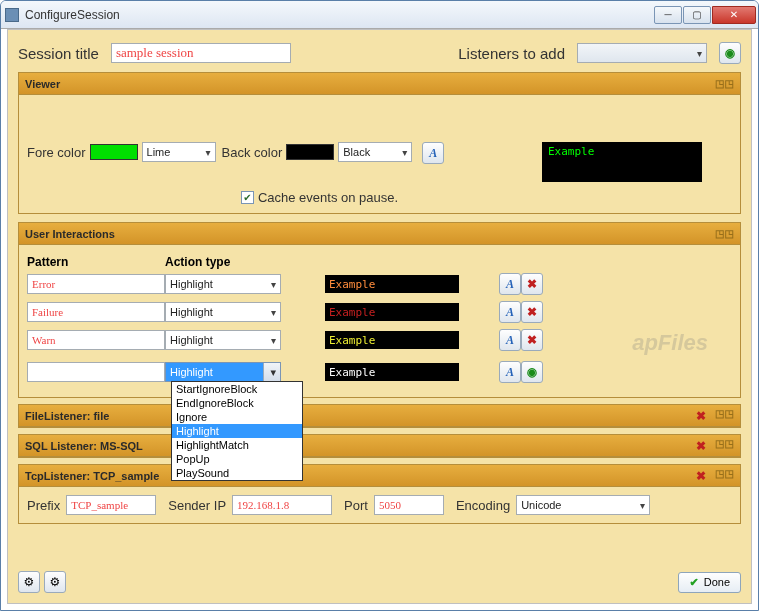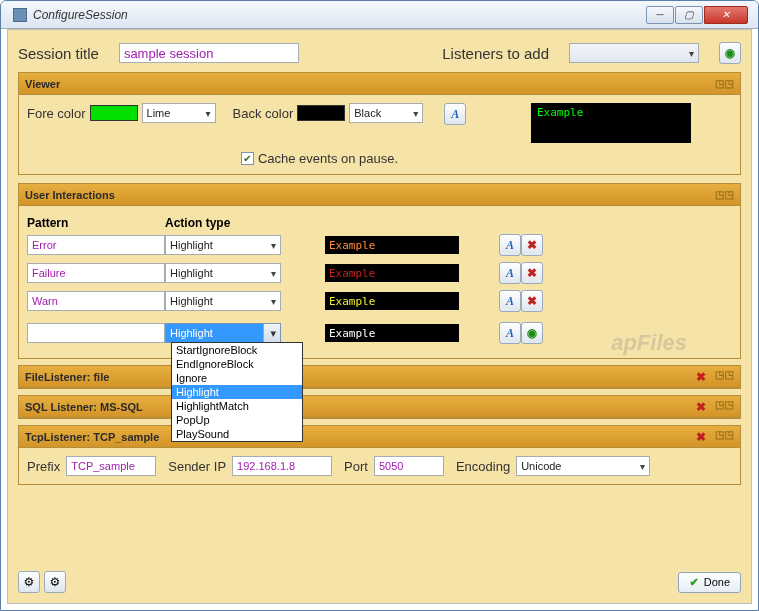--- a/index.html
+++ b/index.html
@@ -1,48 +1,48 @@
 <!DOCTYPE html>
 <html><head>
 <meta charset="utf-8">
 <style>
 * { box-sizing: border-box; margin: 0; padding: 0; font-family: "Segoe UI", Tahoma, sans-serif; font-size: 11px; }
 body { background: #fff; }
 .window { width: 759px; height: 611px; background: #fff; border: 1px solid #5a7fa8; border-radius: 6px 6px 0 0; overflow: hidden; position: relative; }
-.titlebar { height: 28px; background: linear-gradient(#f4f8fc, #dde6f2); border-bottom: 1px solid #aaa; display: flex; align-items: center; padding: 0 12px; font-style: italic; }
+.titlebar { height: 28px; background: linear-gradient(#f4f8fc, #dde6f2); border-bottom: 1px solid #aaa; display: flex; align-items: center; padding: 0 4px; }
 .titlebar .appicon { width: 14px; height: 14px; background: #6b8fb5; margin-right: 6px; border: 1px solid #4a6a8a; }
 .titlebar .title { flex: 1; color: #333; font-size: 12px; }
 .winbtns { display: flex; gap: 1px; margin-right: -2px; }
 .winbtn { width: 28px; height: 18px; border: 1px solid #7a95b5; background: linear-gradient(#f5f8fb, #d8e2ee); border-radius: 2px; display: flex; align-items: center; justify-content: center; font-size: 10px; color: #333; }
 .winbtn.close { width: 44px; background: linear-gradient(#e27a72, #c9362a); border-color: #a02a20; color: #fff; border-radius: 0 2px 2px 0; }
 .client { position:absolute; top:28px; left:6px; right:6px; bottom:6px; background: #f5e3a8; border: 1px solid #c0c0c0; padding: 12px 10px; overflow: hidden; }
 .row { display: flex; align-items: center; gap: 6px; }
 .label { color: #333; font-size: 13px; }
 .bigLabel { font-size: 15px; }
-.input { background: #fff; border: 1px solid #a5acb2; height: 20px; padding: 5px 4px; color: #a21caf; }
+.input { background: #fff; border: 1px solid #a5acb2; height: 20px; padding: 5px 4px; color: #ef4444; font-family: Liberation Serif, serif; }
 .select { background: #fff; border: 1px solid #a5acb2; height: 20px; padding: 0 18px 0 4px; color: #222; position: relative; display: inline-flex; align-items:center;}
 .select::after { content: "▾"; position:absolute; right:4px; color:#444; font-size:10px;}
 .section { margin-top: 8px; border: 1px solid #b58e3b; }
 .section-header { background: linear-gradient(#e7ae3f, #d39428); height: 22px; display: flex; align-items: center; padding: 0 6px; color: #2a2a2a; font-weight: bold; border-bottom: 1px solid #b58e3b; font-size: 12px;}
 .section-header .hdrRight { margin-left:auto; display:flex; gap:6px;}
 .grip { color:#7a5a10; font-size:10px; opacity:0.7; cursor:pointer;}
 .section-body { background: #f5e3a8; padding: 8px; }
 .swatch { width: 48px; height: 16px; border:1px solid #333; display:inline-block;}
 .iconbtn { width: 22px; height: 22px; background: linear-gradient(#fefefe, #dfe6ee); border:1px solid #9aaabb; border-radius:3px; display:inline-flex; align-items:center; justify-content:center; font-size:12px; cursor:pointer; }
 .iconbtn.font { color:#2562b8; font-style:italic; font-weight:bold; font-family:Georgia,serif;}
 .iconbtn.plus { color:#1a8c1a; font-weight:bold;}
 .iconbtn.del { color:#c02020; font-weight:bold;}
 .preview { background:#000; color:#0f0; width: 160px; height: 40px; padding: 3px 6px; font-family: monospace; font-size:11px;}
 .exbox { background:#000; width: 134px; height: 18px; padding: 1px 4px; font-family: monospace; font-size:11px; display:flex; align-items:center;}
 .col-hdr { font-weight:bold; font-size:12px; padding: 2px 0;}
 .interaction-row { display:flex; align-items:center; margin-bottom: 6px;}
 .interaction-row .pattern { width: 138px;}
 .interaction-row .actiontype { width: 116px; }
 .interaction-row .gap { width: 44px;}
-.watermark { position:absolute; right:64px; top:300px; font-size:22px; color:rgba(120,120,120,0.25); font-weight:bold; font-style:italic; pointer-events:none;}
+.watermark { position:absolute; right:43px; top:300px; font-size:22px; color:rgba(120,120,120,0.25); font-weight:bold; font-style:italic; pointer-events:none;}
 .bottombar { position:absolute; bottom:10px; left:10px; right:10px; display:flex; align-items:center;}
 .done-btn { background:linear-gradient(#fefefe,#e6edf4); border:1px solid #8ea5bb; border-radius:3px; padding:3px 10px; display:flex; align-items:center; gap:5px; font-size:12px;}
 .checkmark { color:#22a022; font-weight:bold;}
 .checkbox { width:13px; height:13px; border:1px solid #7a95b5; background:#fff; display:inline-flex; align-items:center; justify-content:center; color:#2a6b2a; font-size:10px;}
 .dropdown-open { position:absolute; background:#fff; border:1px solid #333; z-index:50; width:132px;}
 .dropdown-open div { padding:1px 4px; font-size:11px;}
 .dropdown-open div.sel { background:#3399ff; color:#fff;}
 .highlight-input { background:#3399ff; color:#fff; border:1px solid #7a95b5; height:20px; width:116px; padding:0 18px 0 4px; position:relative; display:inline-flex; align-items:center;}
 .highlight-input::after { content:""; position:absolute; right:0; top:0; width:16px; height:100%; background:linear-gradient(#f0f4f8,#d5deea); border-left:1px solid #9ab;}
 .highlight-input .arrow { position:absolute; right:4px; color:#333; z-index:2;}
@@ -56,40 +56,40 @@
     <div class="title">ConfigureSession</div>
     <div class="winbtns">
       <div class="winbtn">─</div>
       <div class="winbtn">▢</div>
       <div class="winbtn close">✕</div>
     </div>
   </div>
 
   <div class="client">
 
-    <div class="row" style="gap:20px;">
+    <div class="row" style="gap:12px;">
       <span class="label bigLabel">Session title</span>
       <input class="input" style="width: 180px; font-size: 13px;" value="sample session">
       <div style="flex:1"></div>
       <span class="label bigLabel">Listeners to add</span>
       <div class="select" style="width:130px;background:linear-gradient(#f2f5f8,#dfe6ee);">
           <span></span>
         </div>
       <span class="iconbtn plus">◉</span>
     </div>
 
     <div class="section">
       <div class="section-header">
         <span>Viewer</span>
         <span class="hdrRight">
             <span class="grip">◳◳</span>
           </span>
       </div>
       <div class="section-body">
-        <div class="row" style="gap:11px; align-items:flex-start;">
+        <div class="row" style="gap:0; align-items:flex-start;margin-top:39px;">
           <div class="row" style="gap:4px;">
             <span class="label">Fore color</span>
             <span class="swatch" style="background:#00e000;"></span>
             <div class="select" style="width:74px;">
                 <span>Lime</span>
               </div>
           </div>
           <div class="row" style="gap:4px; margin-left:6px;">
             <span class="label">Back color</span>
             <span class="swatch" style="background:#000;"></span>

